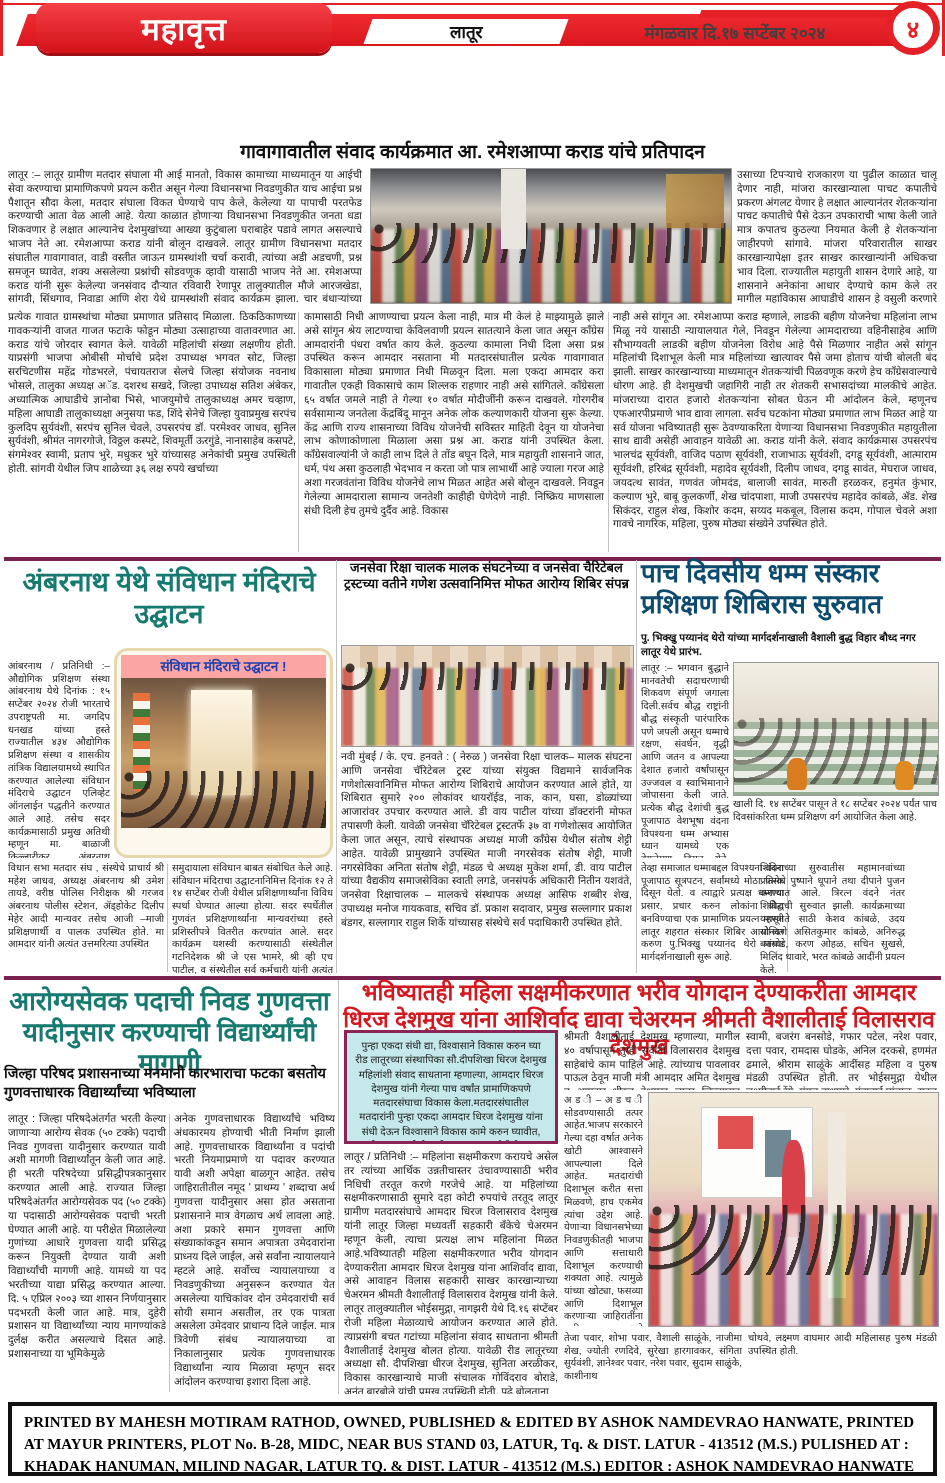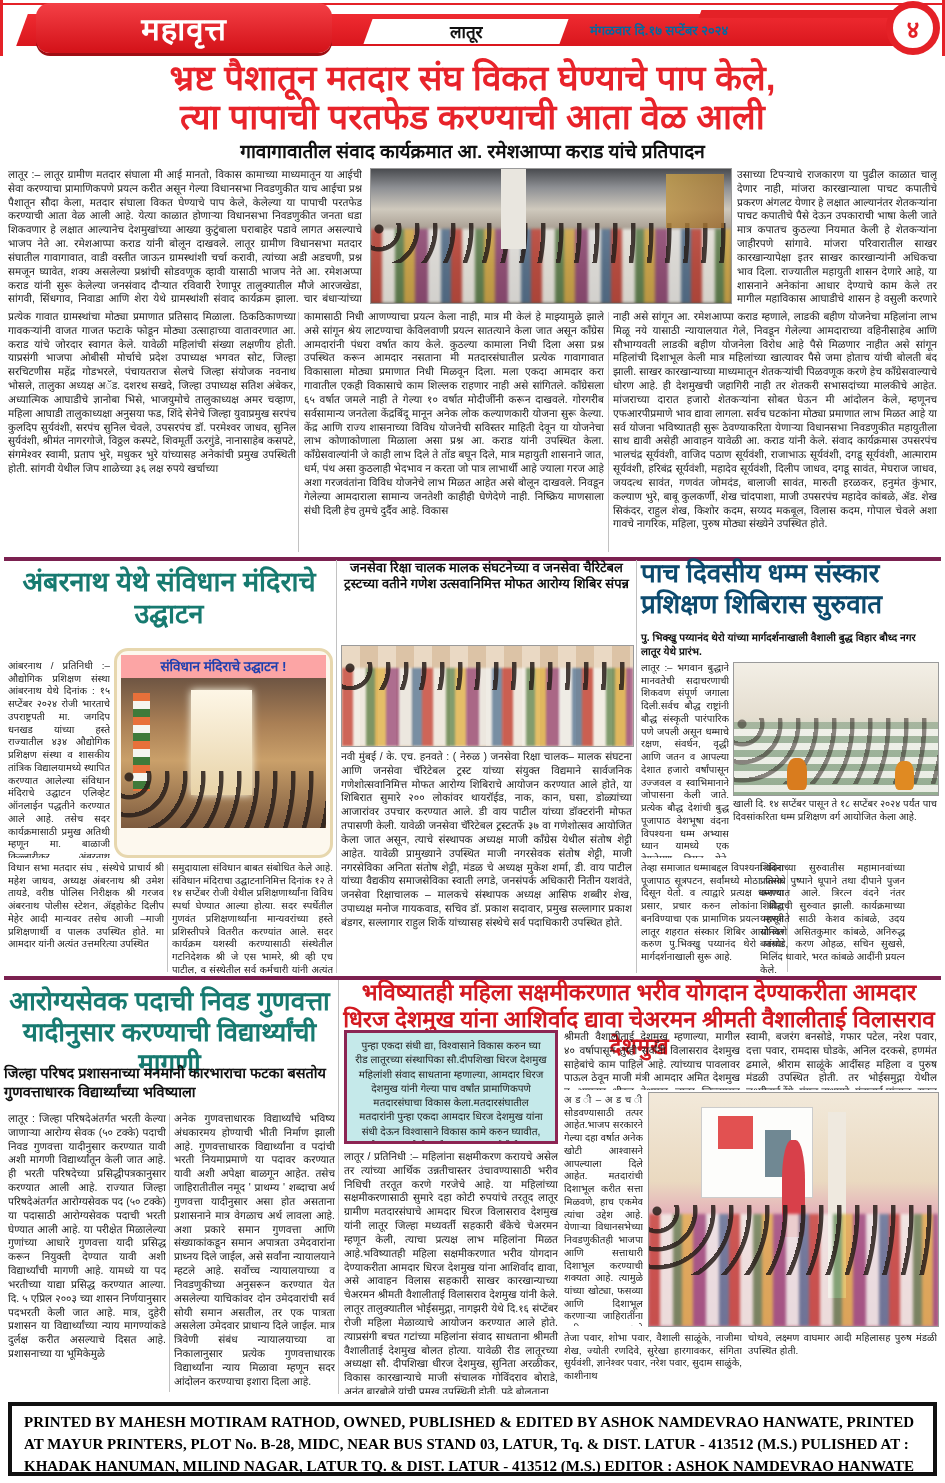--- a/index.html
+++ b/index.html
@@ -7,21 +7,21 @@
         font-family:"Liberation Sans", sans-serif;color:#1a1a1a;overflow:hidden;}
   
   .mast-topline{position:absolute;left:0;top:3px;width:945px;height:2px;background:#e42127;}
   .mast-bar{position:absolute;left:22px;top:14px;width:880px;height:32px;background:linear-gradient(180deg,#ef2b31,#d9161d);transform:skewX(-20deg);}
   .mast-bar2{position:absolute;left:700px;top:10px;width:220px;height:8px;background:#e42127;transform:skewX(-20deg);}
   .logo-box{position:absolute;left:36px;top:3px;width:296px;height:50px;background:linear-gradient(180deg,#f44046,#d31118);border-radius:14px;
             display:flex;align-items:center;justify-content:center;box-shadow:0 3px 0 #9e0e13;}
   .logo-box span{color:#fff;font-weight:bold;font-size:31px;letter-spacing:1px;}
   .city-panel{position:absolute;left:368px;top:19px;width:196px;height:25px;background:#fff;transform:skewX(-20deg);display:flex;align-items:center;justify-content:center;}
   .city-panel span{transform:skewX(20deg);color:#111;font-weight:bold;font-size:17px;}
-  .date-line{position:absolute;left:590px;top:21px;width:290px;color:#0369a1;font-weight:bold;font-size:13px;}
+  .date-line{position:absolute;left:590px;top:21px;width:290px;color:#404040;font-weight:bold;font-size:17px;text-align:center;}
   .page-circle{position:absolute;right:5px;top:1px;width:40px;height:40px;background:#fff;border:7px solid #e42127;border-radius:50%;
                display:flex;align-items:center;justify-content:center;color:#e42127;font-weight:bold;font-size:24px;}
   .edge-red{position:absolute;top:0;width:3px;height:56px;background:#e42127;}
   
   .main-head{position:absolute;left:0;top:58px;width:945px;text-align:center;color:#e8232a;font-weight:bold;
              font-size:35px;line-height:1.12;font-family:"Liberation Sans",sans-serif;}
   .main-sub{position:absolute;left:0;top:138px;width:945px;text-align:center;color:#111;font-weight:bold;font-size:19px;}
   
   .col{position:absolute;font-size:10.4px;line-height:1.33;text-align:justify;overflow:hidden;color:#222;}
   .col-sm{font-size:9.8px;line-height:1.3;}
@@ -69,24 +69,20 @@
     </div>
     <div class="city-panel">
       <span>लातूर</span>
     </div>
     <div class="date-line">मंगळवार दि.१७ सप्टेंबर २०२४</div>
     <div class="page-circle">
       <span>४</span>
     </div>
   </div>
 
-  <div class="main-head">
-    <div>भ्रष्ट पैशातून मतदार संघ विकत घेण्याचे पाप केले,</div>
-    <div>त्या पापाची परतफेड करण्याची आता वेळ आली</div>
-  </div>
   <div class="main-sub">गावागावातील संवाद कार्यक्रमात आ. रमेशआप्पा कराड यांचे प्रतिपादन</div>
 
   <div class="col" style="left:8px;top:168px;width:354px;height:137px;">लातूर :– लातूर ग्रामीण मतदार संघाला मी आई मानतो, विकास कामाच्या माध्यमातून या आईची सेवा करण्याचा प्रामाणिकपणे प्रयत्न करीत असून गेल्या विधानसभा निवडणुकीत याच आईचा प्रश्न पैशातून सौदा केला, मतदार संघाला विकत घेण्याचे पाप केले, केलेल्या या पापाची परतफेड करण्याची आता वेळ आली आहे. येत्या काळात होणाऱ्या विधानसभा निवडणुकीत जनता धडा शिकवणार हे लक्षात आल्यानेच देशमुखांच्या आख्या कुटुंबाला घराबाहेर पडावे लागत असल्याचे भाजप नेते आ. रमेशआप्पा कराड यांनी बोलून दाखवले. लातूर ग्रामीण विधानसभा मतदार संघातील गावागावात, वाडी वस्तीत जाऊन ग्रामस्थांशी चर्चा करावी, त्यांच्या अडी अडचणी, प्रश्न समजून घ्यावेत, शक्य असलेल्या प्रश्नांची सोडवणूक व्हावी यासाठी भाजप नेते आ. रमेशअप्पा कराड यांनी सुरू केलेल्या जनसंवाद दौऱ्यात रविवारी रेणापूर तालुक्यातील मौजे आरजखेडा, सांगवी, सिंधगाव, निवाडा आणि शेरा येथे ग्रामस्थांशी संवाद कार्यक्रम झाला. चार बंधाऱ्यांच्या कामाचा शुभारंभ, सिंधगाव येथे गडंबा देवी मंदिर समोर आणि गावअंतर्गत सिमेंट रस्ता व नाली बांधकामाचा शुभारंभ, आरजखेडा येथे अंगणवाडीचे लोकार्पण, निवाडा येथील संगमेश्वर मंदिर परिसरात १७ लाख रुपये खर्चाच्या किचनशेड भवन, बौध्द विहार वास्तूचे लोकार्पण आणि शेरा येथील दाबलमलिक बाबा मंदिर येथे १० लाख रुपये खर्चाच्या सभागृहाचे लोकार्पण आ. रमेशअप्पा कराड यांच्या हस्ते झाले. निवाडा येथील खंडोबा मंदिर समारंभ करिता १० लक्ष रुपये निधीचे पत्र ग्रामस्थांना सुपूर्द केले.</div>
 
   <div class="photo" style="left:370px;top:168px;width:360px;height:134px;">
     <div class="ph-layer" style="background:linear-gradient(180deg,#4a4c50 0%,#8e9094 14%,#cfc9bd 30%,#a1968a 48%,#7a705f 72%,#5c5448 100%);"></div>
     <div class="ph-layer crowd" style="top:45%;"></div>
     <div class="ph-layer heads" style="top:40%;height:30%;bottom:auto;"></div>
     <div style="position:absolute;left:36%;top:0;width:7%;height:60%;background:#e9e6df;"></div>
     <div style="position:absolute;right:2%;top:4%;width:16%;height:40%;background:linear-gradient(135deg,#caa24a,#9c6a2e);opacity:.8;"></div>

